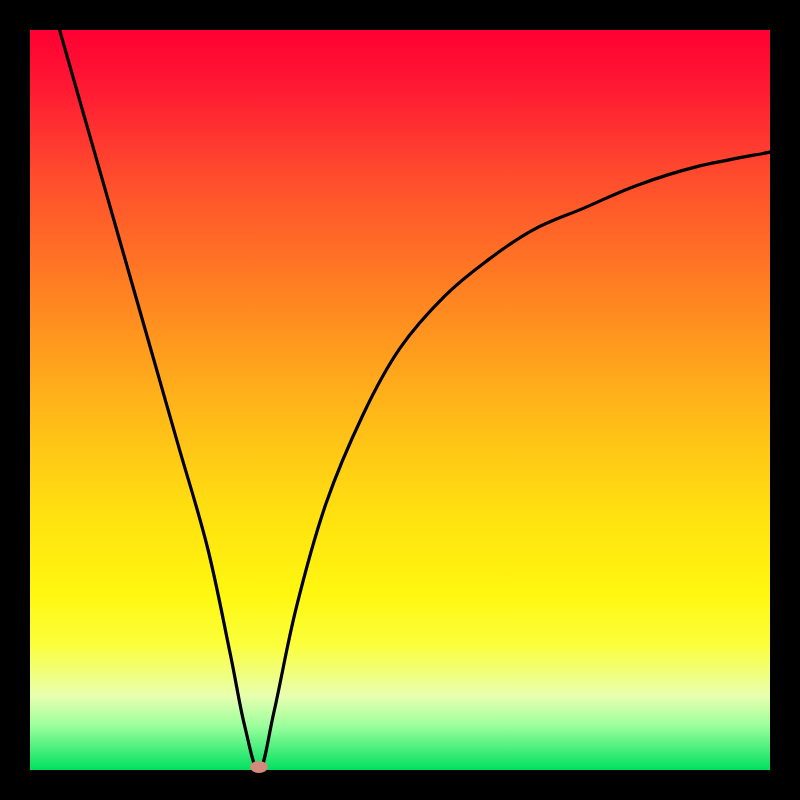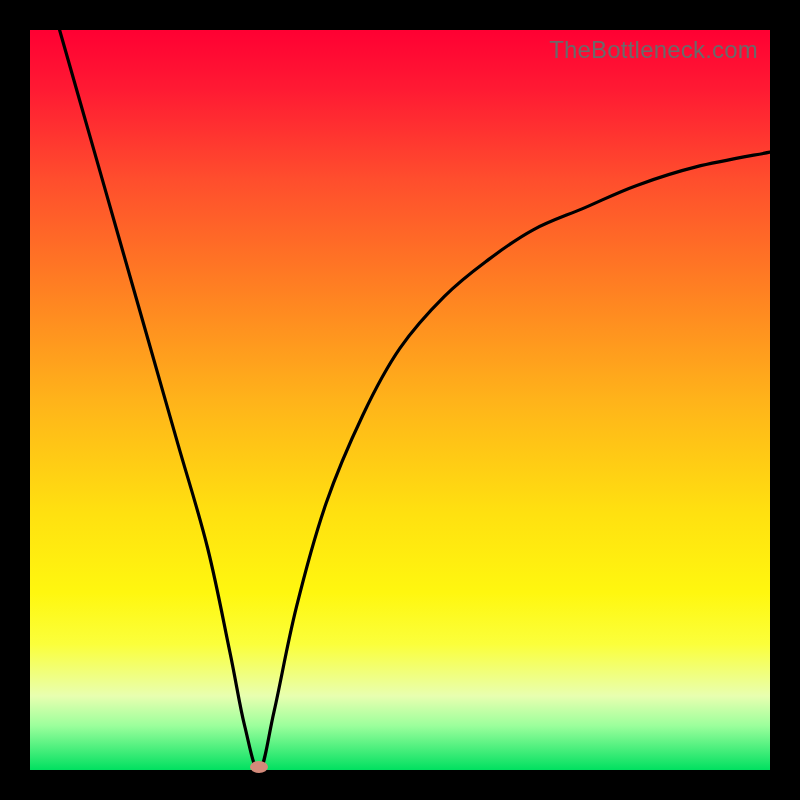--- a/index.html
+++ b/index.html
@@ -52,19 +52,18 @@
     background: #d48a7a;
     border-radius: 50%;
     transform: translate(-50%, -50%);
   }
 </style>
 </head>
 <body>
 
 <div class="frame">
   <div class="plot">
-    <div class="watermark">TheBottleneck.com</div>
     <svg class="curve" viewBox="0 0 740 740" preserveAspectRatio="none">
       <path id="curve-path" fill="none" stroke="#000" stroke-width="3.2" stroke-linecap="round" stroke-linejoin="round" d="M 29.6 0.0 C 34.9 18.6, 48.5 66.3, 59.2 103.6 C 69.9 140.9, 78.1 169.9, 88.8 207.2 C 99.5 244.5, 107.7 273.5, 118.4 310.8 C 129.1 348.1, 137.3 377.1, 148.0 414.4 C 158.7 451.7, 168.3 480.7, 177.6 518.0 C 186.9 555.3, 193.1 589.6, 199.8 621.6 C 206.5 653.6, 209.3 674.3, 214.6 695.6 C 219.9 716.9, 224.1 742.7, 229.4 740.0 C 234.7 737.3, 237.5 710.1, 244.2 680.8 C 250.9 651.5, 257.1 614.5, 266.4 577.2 C 275.7 539.9, 284.0 508.2, 296.0 473.6 C 308.0 439.0, 319.7 412.8, 333.0 384.8 C 346.3 356.8, 355.3 339.5, 370.0 318.2 C 384.7 296.9, 398.4 282.4, 414.4 266.4 C 430.4 250.4, 442.8 241.4, 458.8 229.4 C 474.8 217.4, 485.9 209.1, 503.2 199.8 C 520.5 190.5, 536.4 185.6, 555.0 177.6 C 573.6 169.6, 586.8 162.7, 606.8 155.4 C 626.8 148.1, 642.0 142.9, 666.0 136.9 C 690.0 130.9, 726.7 124.8, 740.0 122.1"></path>
     </svg>
     <div class="dot" id="marker-dot" style="left: 229.4px; top: 737px;"></div>
   </div>
 </div>
 
 </body></html>

